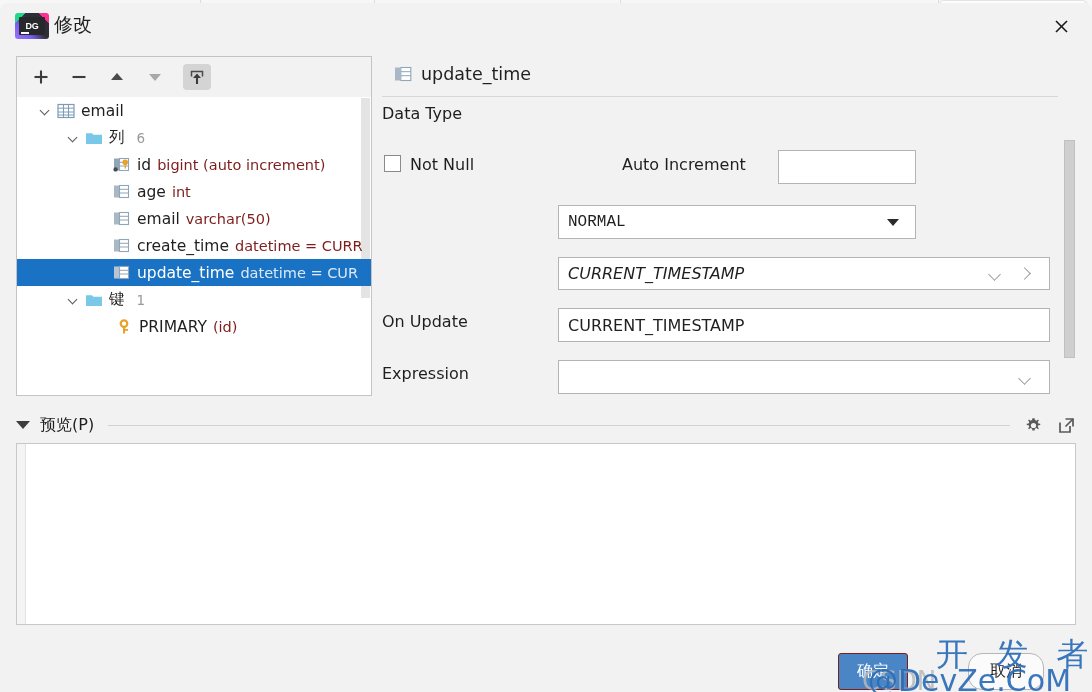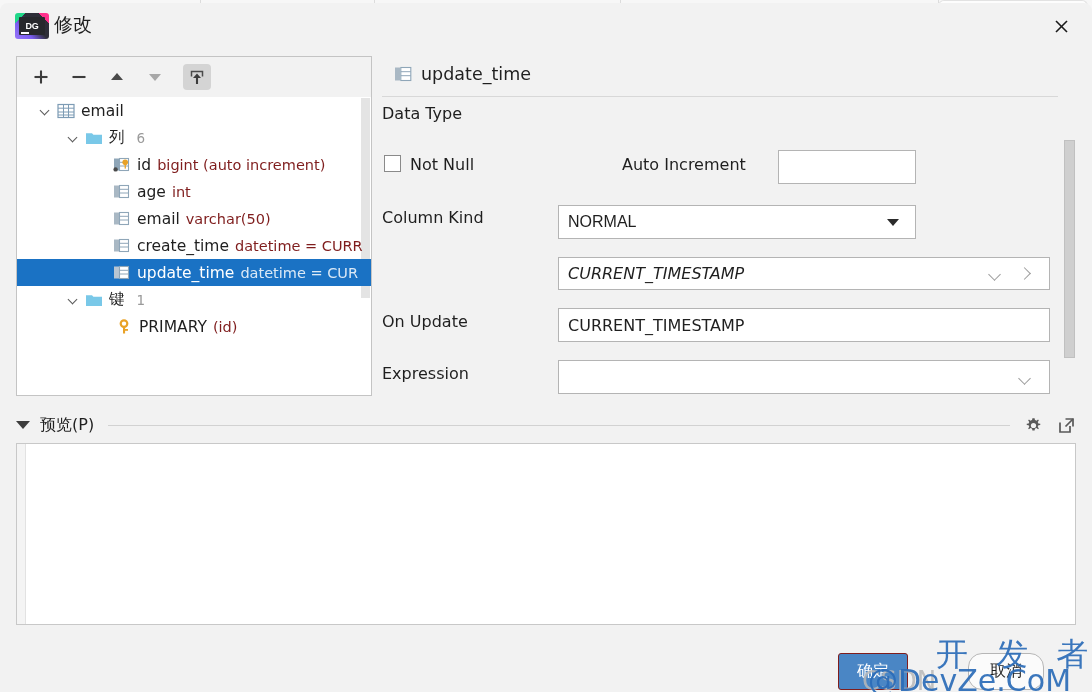--- a/index.html
+++ b/index.html
@@ -161,21 +161,21 @@
     display: flex; align-items: center;
     padding-left: 9px;
     font-family: "DejaVu Sans", "Liberation Sans", sans-serif;
   }
   .finput.blue { color: #1b4fa8; }
   .finput.italic { font-style: italic; }
   .fcombo {
     position: absolute; background: #fff; border: 1px solid #b4b4b4;
     box-sizing: border-box; font-size: 16px; color: #1f1f1f;
     display: flex; align-items: center; padding-left: 9px;
-    font-family: Liberation Sans, sans-serif;
+    font-family: Liberation Mono, monospace;
   }
   .chev-dn {
     position: absolute; width: 16px; height: 16px;
   }
   .chev-dn::after {
     content: ""; position: absolute; left: 3px; top: 4px;
     width: 8px; height: 8px;
     border-right: 1.7px solid #9b9b9b; border-bottom: 1.7px solid #9b9b9b;
     transform: rotate(45deg);
   }
@@ -464,23 +464,20 @@
         <div class="checkbox"></div>
         <span class="flabel">Not Null</span>
       </div>
       <div class="frow" style="left:240px; top:99px;">
         <span class="flabel">Auto Increment</span>
       </div>
       <div class="finput" style="left:396px; top:94px; width:138px; height:34px;">
         <span></span>
       </div>
 
-      <div class="frow" style="left:0px; top:152px;">
-        <span class="flabel">Column Kind</span>
-      </div>
       <div class="fcombo" style="left:176px; top:149px; width:358px; height:34px;">
         <span>NORMAL</span>
         <div class="tri-dn" style="right:16px; top:13px;"></div>
       </div>
 
       <div class="finput italic" style="left:176px; top:201px; width:492px; height:33px;">
         <span>CURRENT_TIMESTAMP</span>
         <div class="chev-dn" style="right:46px; top:8px;"></div>
         <div class="chev-rt" style="right:16px; top:8px;"></div>
       </div>

